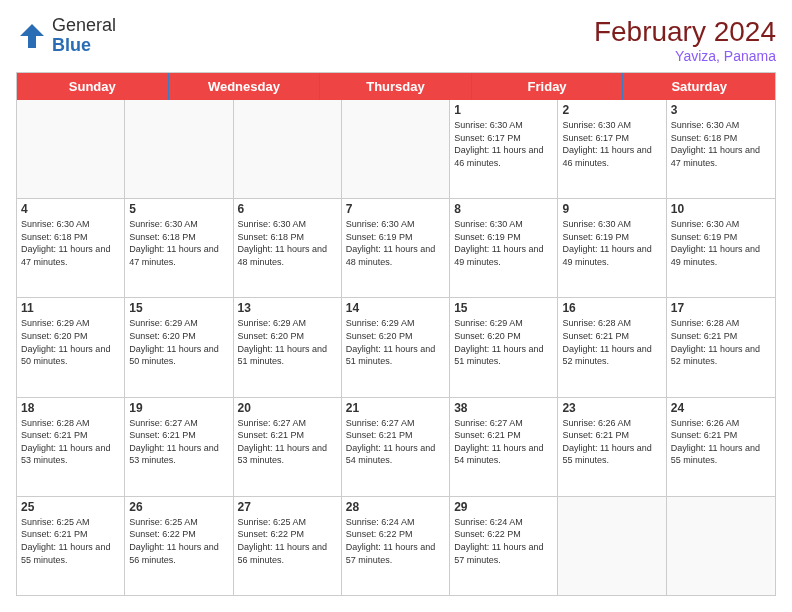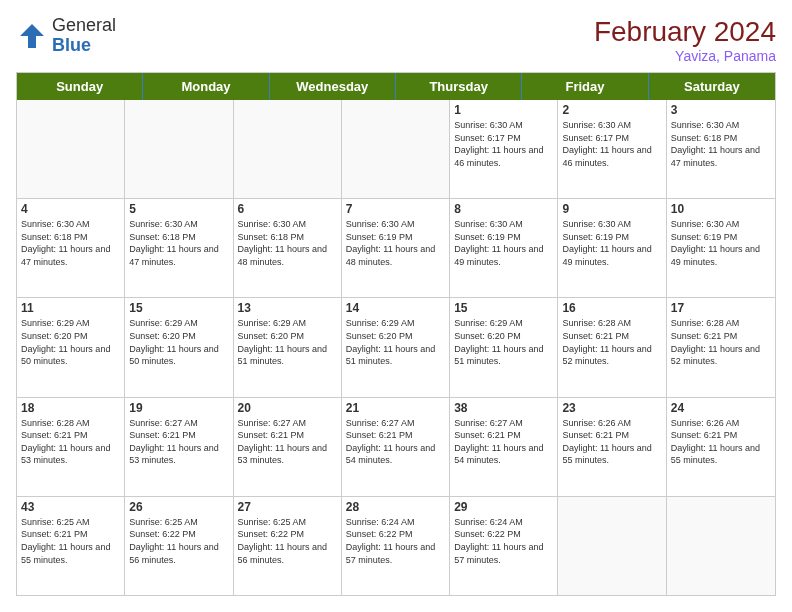--- a/index.html
+++ b/index.html
@@ -51,22 +51,22 @@
       color: #8b5cf6;
     }
     .calendar {
       flex: 1;
       border: 1px solid #ccc;
       display: flex;
       flex-direction: column;
     }
     .cal-header-row {
       display: grid;
-      grid-template-columns: repeat(6, 1fr);
-      background: #4d7c0f;
+      grid-template-columns: repeat(5, 1fr);
+      background: #ef4444;
     }
     .cal-header-cell {
       color: #fff;
       font-size: 13px;
       font-weight: bold;
       padding: 6px 4px;
       text-align: center;
       border-right: 1px solid #3a7dc5;
     }
     .cal-header-cell:last-child { border-right: none; }
@@ -120,21 +120,20 @@
     </div>
     <div class="title-block">
       <div class="month-title">February 2024</div>
       <div class="subtitle">Yaviza, Panama</div>
     </div>
   </div>
 
   <div class="calendar">
     <div class="cal-header-row">
     <div class="cal-header-cell">Sunday</div>
-        <div class="cal-header-cell">Monday</div>
         <div class="cal-header-cell">Wednesday</div>
         <div class="cal-header-cell">Thursday</div>
         <div class="cal-header-cell">Friday</div>
         <div class="cal-header-cell">Saturday</div>
       </div>
     <div class="cal-body">
     <div class="cal-row">
           <div class="cal-cell empty"></div>
           <div class="cal-cell empty"></div>
           <div class="cal-cell empty"></div>
@@ -285,21 +284,21 @@
           </div>
           <div class="cal-cell">
             <span class="day-num">24</span>
             <div class="cell-info" style="white-space: pre-line;">Sunrise: 6:26 AM
 Sunset: 6:21 PM
 Daylight: 11 hours and 55 minutes.</div>
           </div>
         </div>
         <div class="cal-row">
           <div class="cal-cell">
-            <span class="day-num">43</span>
+            <span class="day-num">25</span>
             <div class="cell-info" style="white-space: pre-line;">Sunrise: 6:25 AM
 Sunset: 6:21 PM
 Daylight: 11 hours and 55 minutes.</div>
           </div>
           <div class="cal-cell">
             <span class="day-num">26</span>
             <div class="cell-info" style="white-space: pre-line;">Sunrise: 6:25 AM
 Sunset: 6:22 PM
 Daylight: 11 hours and 56 minutes.</div>
           </div>

